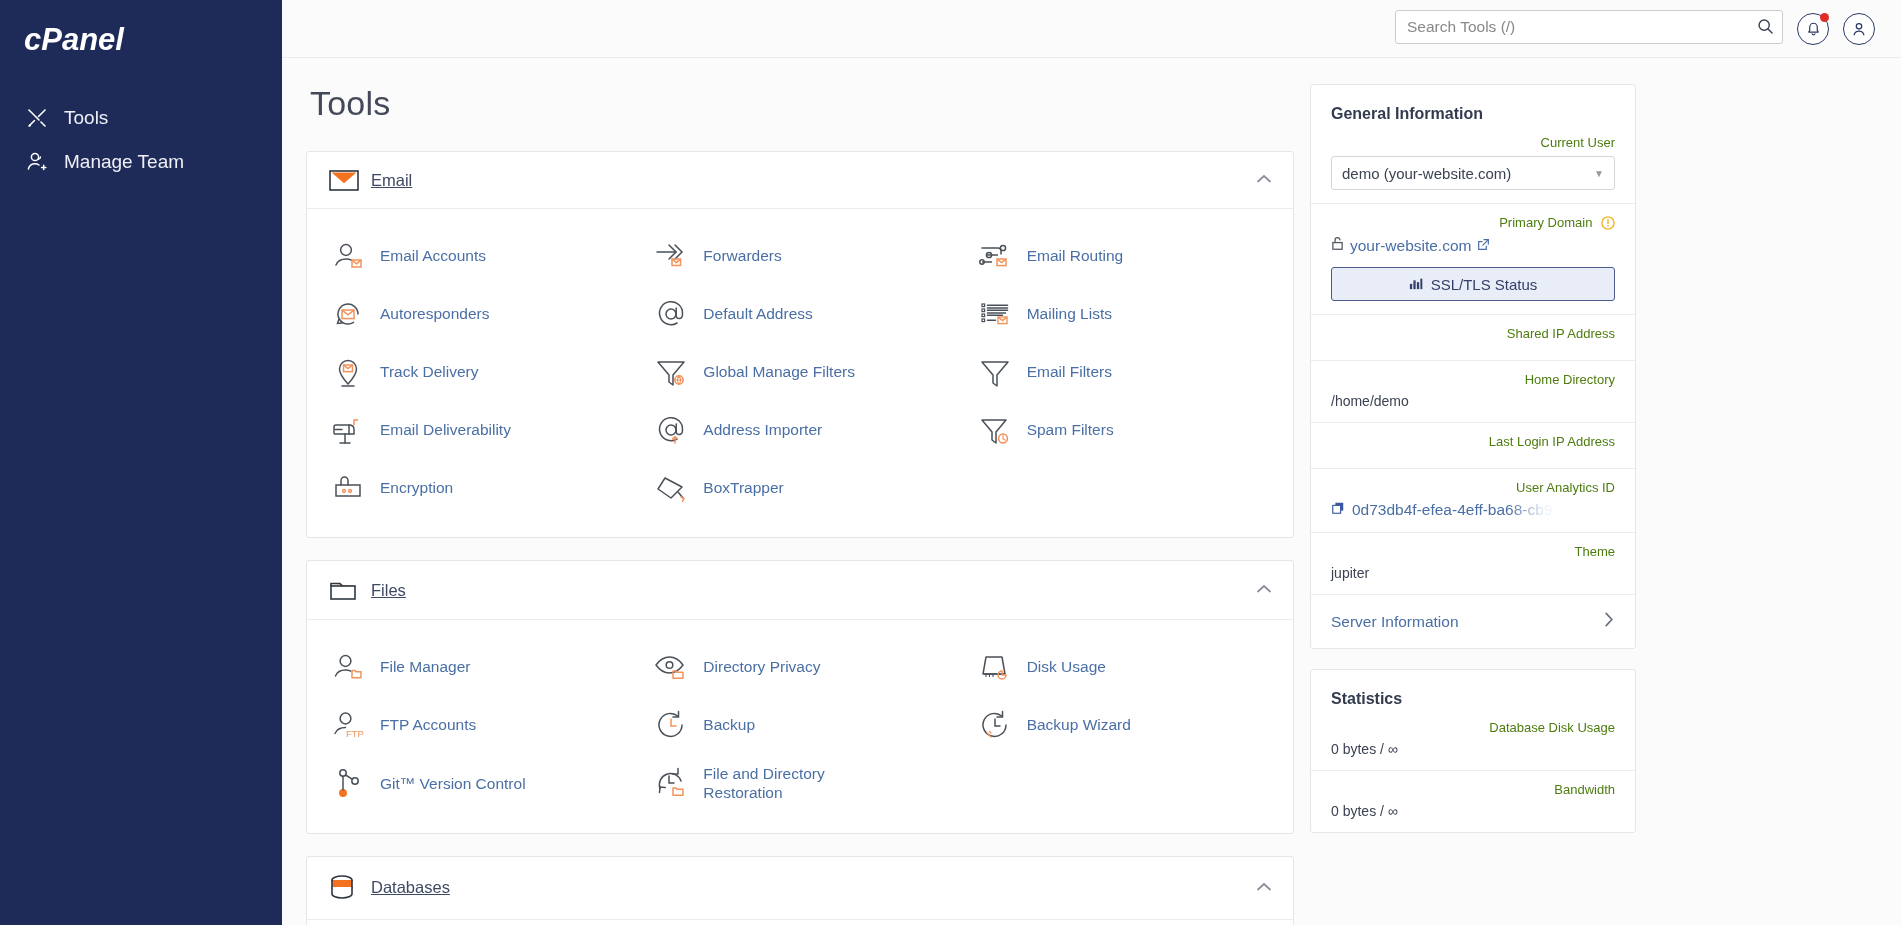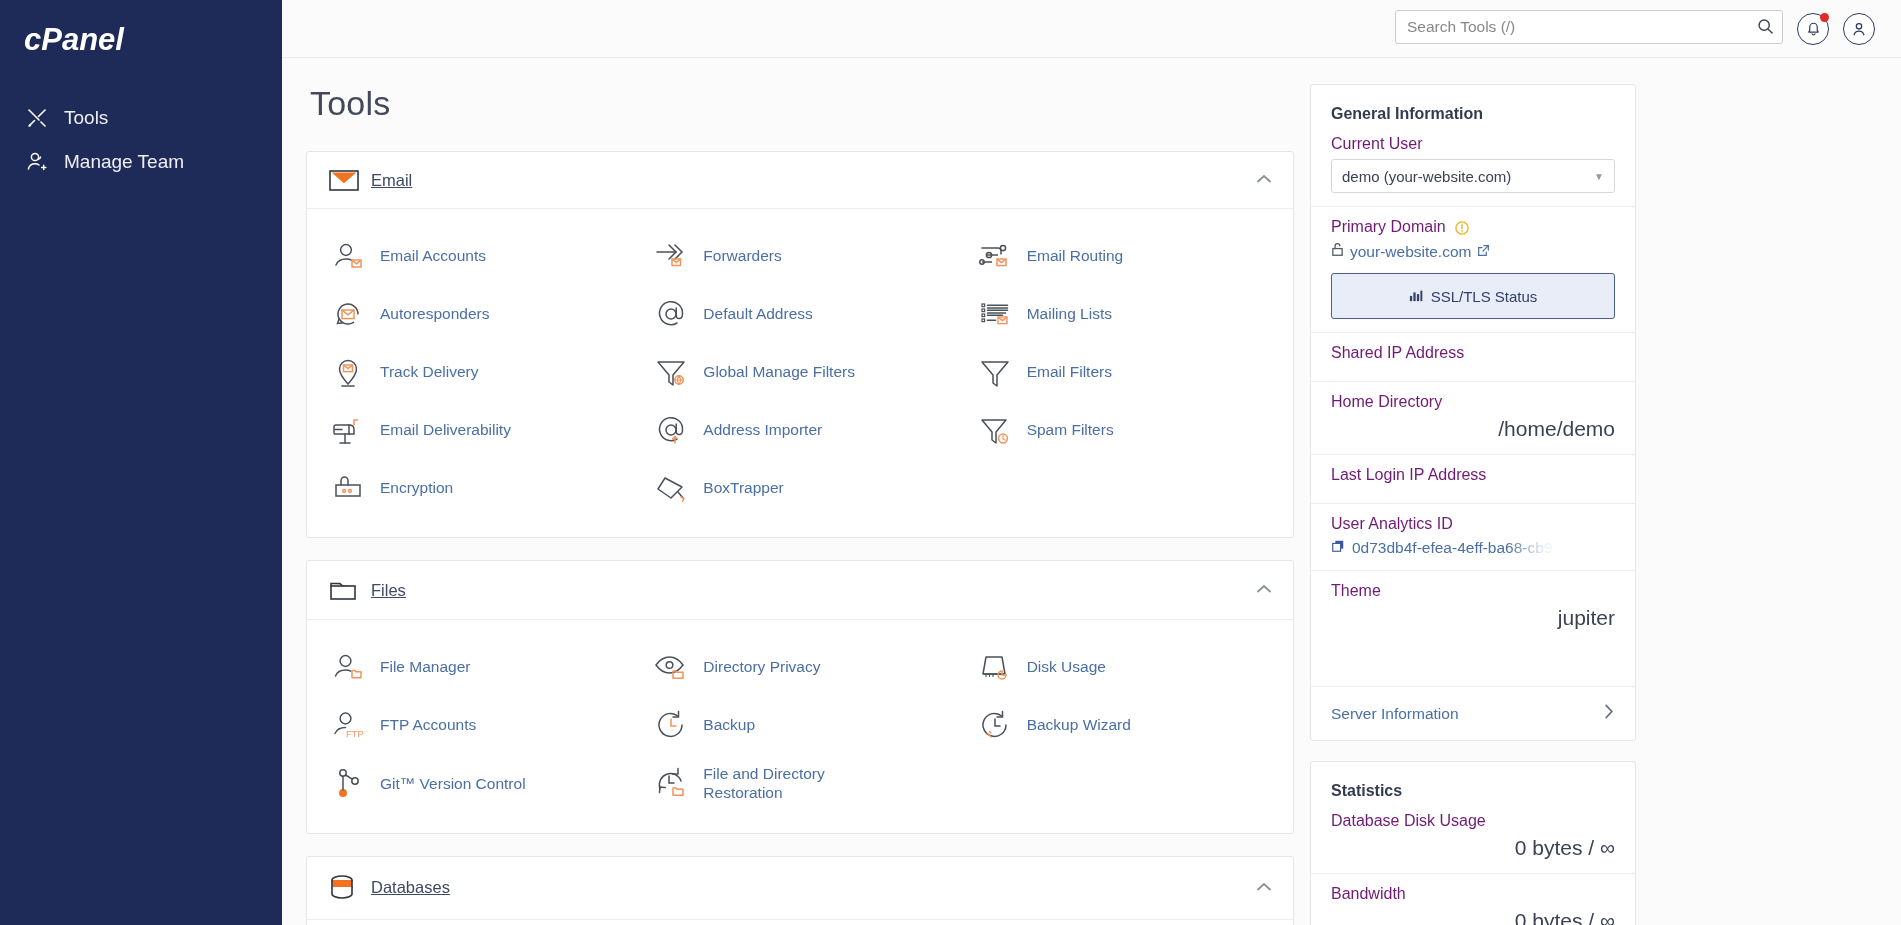--- a/index.html
+++ b/index.html
@@ -110,55 +110,55 @@
   .tool-label {
     font-size: 15.5px; color: #4a6fa5; line-height: 1.25;
     max-width: 180px;
   }
 
   
   .panel { background: #fff; border: 1px solid #e6e6e6; border-radius: 3px; margin-bottom: 20px; }
   .panel-title { font-size: 16px; font-weight: bold; color: #333b4f; padding: 20px 20px 12px 20px; }
   .panel-row { padding: 11px 20px 13px 20px; border-top: 1px solid #ededed; }
   .panel-row.first { border-top: none; padding-top: 0; }
-  .row-label { font-size: 16px; color: #701a75; margin-bottom: 6px; }
-  .row-value { font-size: 21px; color: #3b4252; text-align: right; }
+  .row-label { font-size: 13px; color: #4d7c0f; margin-bottom: 6px; text-align: right; }
+  .row-value { font-size: 14px; color: #3b4252; }
   .row-min { min-height: 46px; }
 
   .select-box {
     width: 100%; height: 34px;
     border: 1px solid #d7d7d7; border-radius: 3px;
     background: #fff;
     display: flex; align-items: center; justify-content: space-between;
     padding: 0 10px; margin-top: 2px;
     font-size: 15px; color: #3b4252; cursor: pointer;
   }
   .select-caret { color: #999; font-size: 10px; }
 
   .warn-ico { display: inline-flex; vertical-align: -3px; margin-left: 5px; }
   .domain-line { display: flex; align-items: center; gap: 6px; }
   .domain-link { font-size: 15.5px; color: #4a6fa5; cursor: pointer; }
   .ssl-btn {
-    width: 100%; height: 46px; margin-top: 12px;
+    width: 100%; height: 34px; margin-top: 12px;
     background: #e9edf7; border: 1px solid #4a5b8c; border-radius: 3px;
     color: #34406b; font-size: 15px;
     display: flex; align-items: center; justify-content: center; gap: 8px;
     cursor: pointer; font-family: "Liberation Sans", sans-serif;
   }
   .uuid-line { display: flex; align-items: center; gap: 7px; }
   .uuid-text {
     font-size: 15.5px; color: #4a6fa5;
     white-space: nowrap; overflow: hidden;
     -webkit-mask-image: linear-gradient(to right, #000 76%, rgba(0,0,0,.15) 93%, rgba(0,0,0,0) 100%);
     mask-image: linear-gradient(to right, #000 76%, rgba(0,0,0,.15) 93%, rgba(0,0,0,0) 100%);
     max-width: 205px;
   }
   .server-info-row {
     display: flex; align-items: center; justify-content: space-between;
-    padding: 16px 20px; border-top: 1px solid #ededed; cursor: pointer; margin-top: 43px;
+    padding: 16px 20px; border-top: 1px solid #ededed; cursor: pointer;
   }
   .server-info-label { font-size: 15.5px; color: #4a6fa5; }
 </style>
 </head>
 <body>
 
 <div class="app">
 
   <aside class="sidebar">
     <div class="logo">

